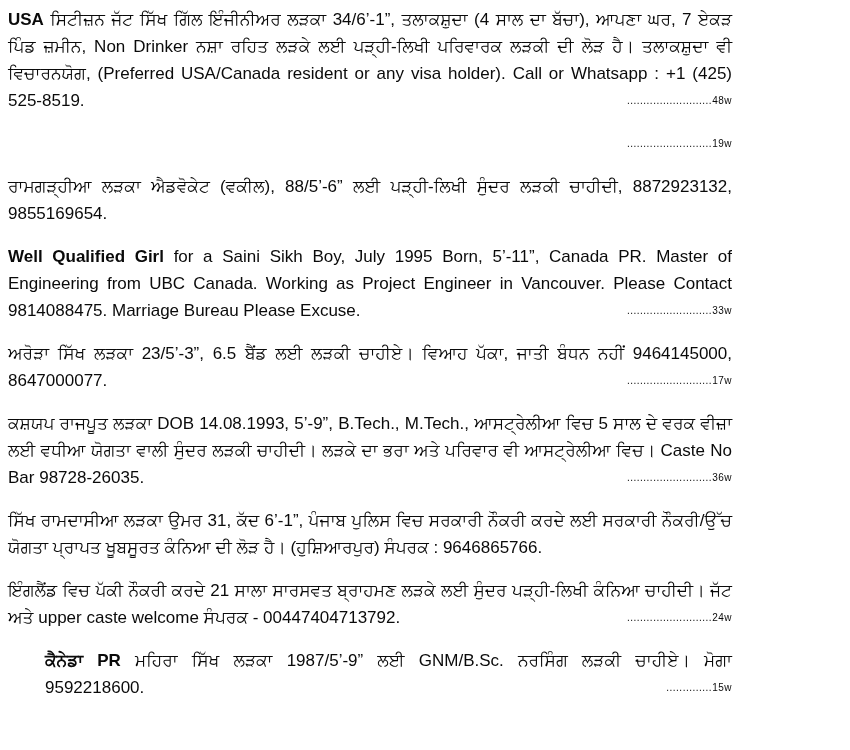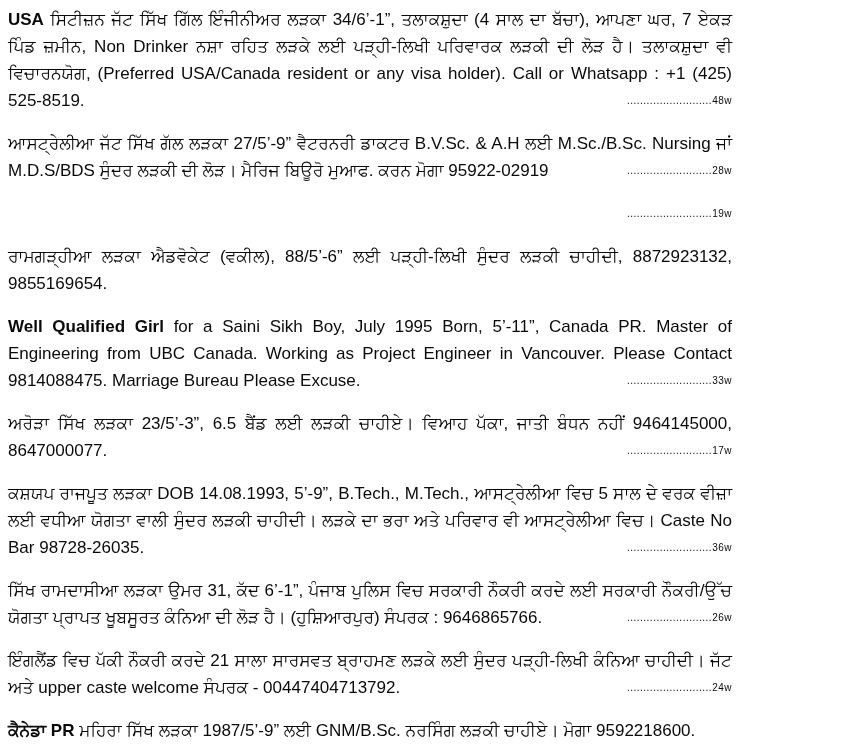--- a/index.html
+++ b/index.html
@@ -19,20 +19,21 @@
   }
   .ad {
     margin: 0 0 16px 0;
     font-size: 17px;
     line-height: 27px;
     text-align: justify;
     color: #0a0a0a;
   }
   .ad:last-child {
     margin-bottom: 0;
+    margin-left: 37px;
   }
   .ad .lead {
     font-weight: bold;
   }
   .ad .wc {
     float: right;
     white-space: nowrap;
     font-size: 10px;
     letter-spacing: 0.5px;
   }
@@ -42,23 +43,22 @@
     display: block;
     clear: both;
   }
 </style>
 </head>
 <body>
 
 <div class="page">
   <div id="ads">
       <p class="ad"><span class="lead">USA</span> <span class="body">ਸਿਟੀਜ਼ਨ ਜੱਟ ਸਿੱਖ ਗਿੱਲ ਇੰਜੀਨੀਅਰ ਲੜਕਾ 34/6’-1”, ਤਲਾਕਸ਼ੁਦਾ (4 ਸਾਲ ਦਾ ਬੱਚਾ), ਆਪਣਾ ਘਰ, 7 ਏਕੜ ਪਿੰਡ ਜ਼ਮੀਨ, Non Drinker ਨਸ਼ਾ ਰਹਿਤ ਲੜਕੇ ਲਈ ਪੜ੍ਹੀ-ਲਿਖੀ ਪਰਿਵਾਰਕ ਲੜਕੀ ਦੀ ਲੋੜ ਹੈ। ਤਲਾਕਸ਼ੁਦਾ ਵੀ ਵਿਚਾਰਨਯੋਗ, (Preferred USA/Canada resident or any visa holder). Call or Whatsapp : +1 (425) 525-8519.</span> <span class="wc">..........................48w</span></p>
-      <p class="ad"><span class="body">ਆਸਟ੍ਰੇਲੀਆ ਜੱਟ ਸਿੱਖ ਗੱਲ ਲੜਕਾ 27/5’-9”  ਵੈਟਰਨਰੀ ਡਾਕਟਰ B.V.Sc. &amp; A.H ਲਈ M.Sc./B.Sc. Nursing ਜਾਂ M.D.S/BDS ਸੁੰਦਰ ਲੜਕੀ ਦੀ ਲੋੜ। ਮੈਰਿਜ ਬਿਊਰੋ ਮੁਆਫ. ਕਰਨ ਮੋਗਾ 95922-02919</span> <span class="wc">..........................28w</span></p>
       <p class="ad"> <span class="wc">..........................19w</span></p>
       <p class="ad"><span class="body">ਰਾਮਗੜ੍ਹੀਆ ਲੜਕਾ ਐਡਵੋਕੇਟ (ਵਕੀਲ), 88/5’-6”  ਲਈ ਪੜ੍ਹੀ-ਲਿਖੀ  ਸੁੰਦਰ ਲੜਕੀ ਚਾਹੀਦੀ, 8872923132, 9855169654.</span> </p>
       <p class="ad"><span class="lead">Well Qualified Girl</span> <span class="body">for a Saini Sikh Boy, July 1995 Born, 5’-11”,  Canada PR. Master of Engineering from UBC Canada. Working as Project Engineer in Vancouver. Please Contact 9814088475. Marriage Bureau Please Excuse.</span> <span class="wc">..........................33w</span></p>
       <p class="ad"><span class="body">ਅਰੋੜਾ ਸਿੱਖ ਲੜਕਾ 23/5’-3”,  6.5 ਬੈਂਡ ਲਈ ਲੜਕੀ ਚਾਹੀਏ। ਵਿਆਹ ਪੱਕਾ, ਜਾਤੀ ਬੰਧਨ ਨਹੀਂ 9464145000, 8647000077.</span> <span class="wc">..........................17w</span></p>
       <p class="ad"><span class="body">ਕਸ਼ਯਪ ਰਾਜਪੂਤ ਲੜਕਾ DOB 14.08.1993, 5’-9”,  B.Tech., M.Tech., ਆਸਟ੍ਰੇਲੀਆ ਵਿਚ 5 ਸਾਲ ਦੇ ਵਰਕ ਵੀਜ਼ਾ ਲਈ ਵਧੀਆ ਯੋਗਤਾ ਵਾਲੀ ਸੁੰਦਰ ਲੜਕੀ ਚਾਹੀਦੀ। ਲੜਕੇ ਦਾ ਭਰਾ ਅਤੇ ਪਰਿਵਾਰ ਵੀ ਆਸਟ੍ਰੇਲੀਆ ਵਿਚ। Caste No Bar 98728-26035.</span> <span class="wc">..........................36w</span></p>
-      <p class="ad"><span class="body">ਸਿੱਖ ਰਾਮਦਾਸੀਆ ਲੜਕਾ ਉਮਰ 31, ਕੱਦ 6’-1”,  ਪੰਜਾਬ ਪੁਲਿਸ ਵਿਚ ਸਰਕਾਰੀ ਨੌਕਰੀ ਕਰਦੇ ਲਈ ਸਰਕਾਰੀ ਨੌਕਰੀ/ਉੱਚ ਯੋਗਤਾ ਪ੍ਰਾਪਤ ਖੂਬਸੂਰਤ ਕੰਨਿਆ ਦੀ ਲੋੜ ਹੈ। (ਹੁਸ਼ਿਆਰਪੁਰ) ਸੰਪਰਕ : 9646865766.</span> <span class="wc">..........................26w</span></p>
+      <p class="ad"><span class="body">ਸਿੱਖ ਰਾਮਦਾਸੀਆ ਲੜਕਾ ਉਮਰ 31, ਕੱਦ 6’-1”,  ਪੰਜਾਬ ਪੁਲਿਸ ਵਿਚ ਸਰਕਾਰੀ ਨੌਕਰੀ ਕਰਦੇ ਲਈ ਸਰਕਾਰੀ ਨੌਕਰੀ/ਉੱਚ ਯੋਗਤਾ ਪ੍ਰਾਪਤ ਖੂਬਸੂਰਤ ਕੰਨਿਆ ਦੀ ਲੋੜ ਹੈ। (ਹੁਸ਼ਿਆਰਪੁਰ) ਸੰਪਰਕ : 9646865766.</span> </p>
       <p class="ad"><span class="body">ਇੰਗਲੈਂਡ ਵਿਚ ਪੱਕੀ ਨੌਕਰੀ ਕਰਦੇ 21 ਸਾਲਾ ਸਾਰਸਵਤ ਬ੍ਰਾਹਮਣ ਲੜਕੇ ਲਈ ਸੁੰਦਰ ਪੜ੍ਹੀ-ਲਿਖੀ ਕੰਨਿਆ ਚਾਹੀਦੀ। ਜੱਟ ਅਤੇ upper caste welcome ਸੰਪਰਕ - 00447404713792.</span> <span class="wc">..........................24w</span></p>
       <p class="ad"><span class="lead">ਕੈਨੇਡਾ PR</span> <span class="body">ਮਹਿਰਾ ਸਿੱਖ ਲੜਕਾ 1987/5’-9”  ਲਈ GNM/B.Sc. ਨਰਸਿੰਗ ਲੜਕੀ ਚਾਹੀਏ। ਮੋਗਾ 9592218600.</span> <span class="wc">..............15w</span></p>
     </div>
 </div>
 
 </body></html>

